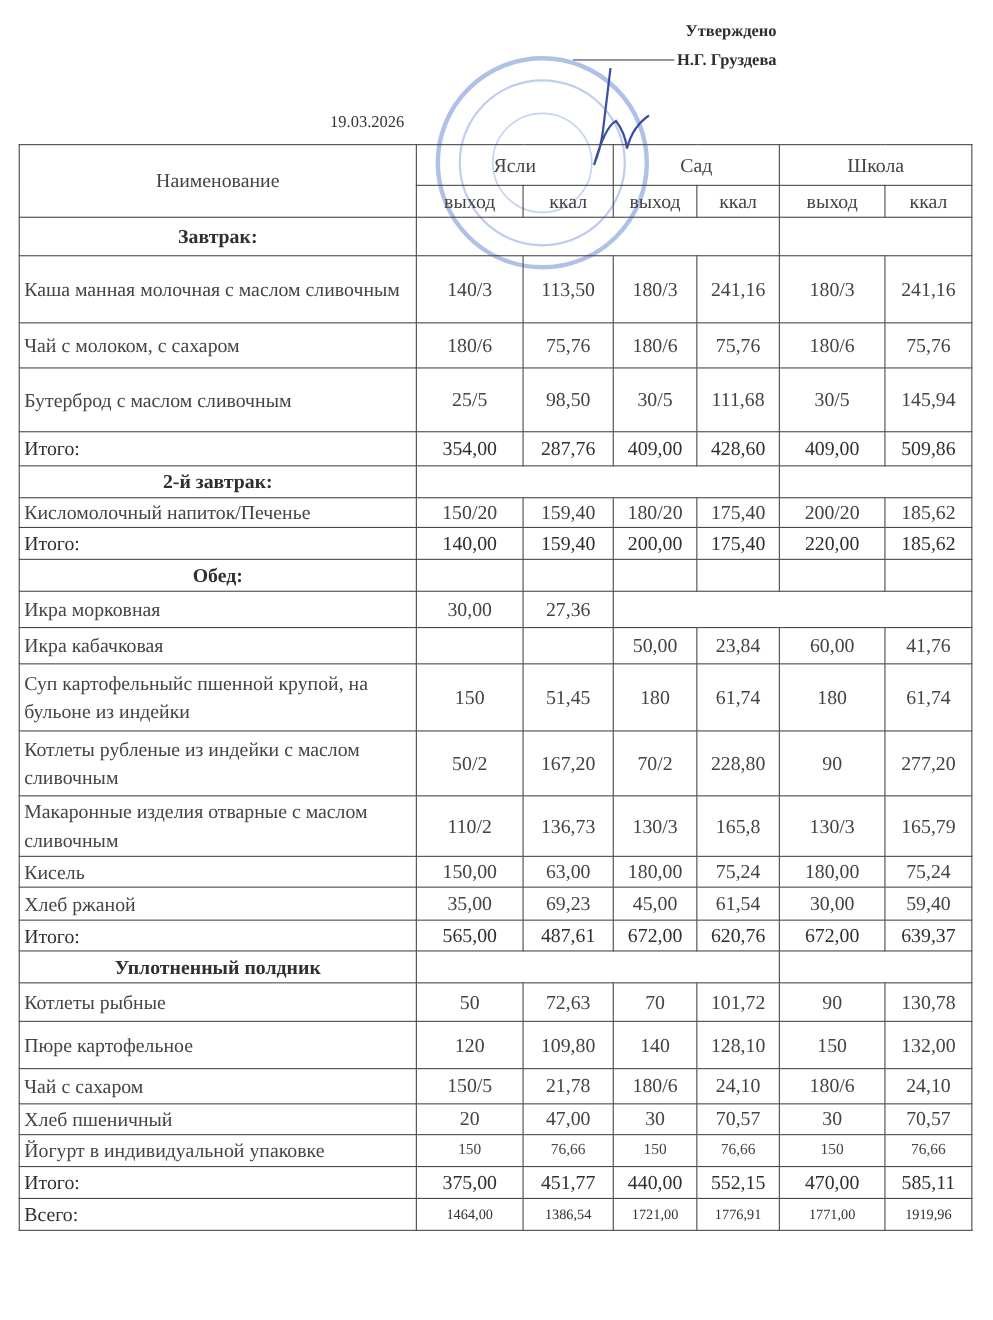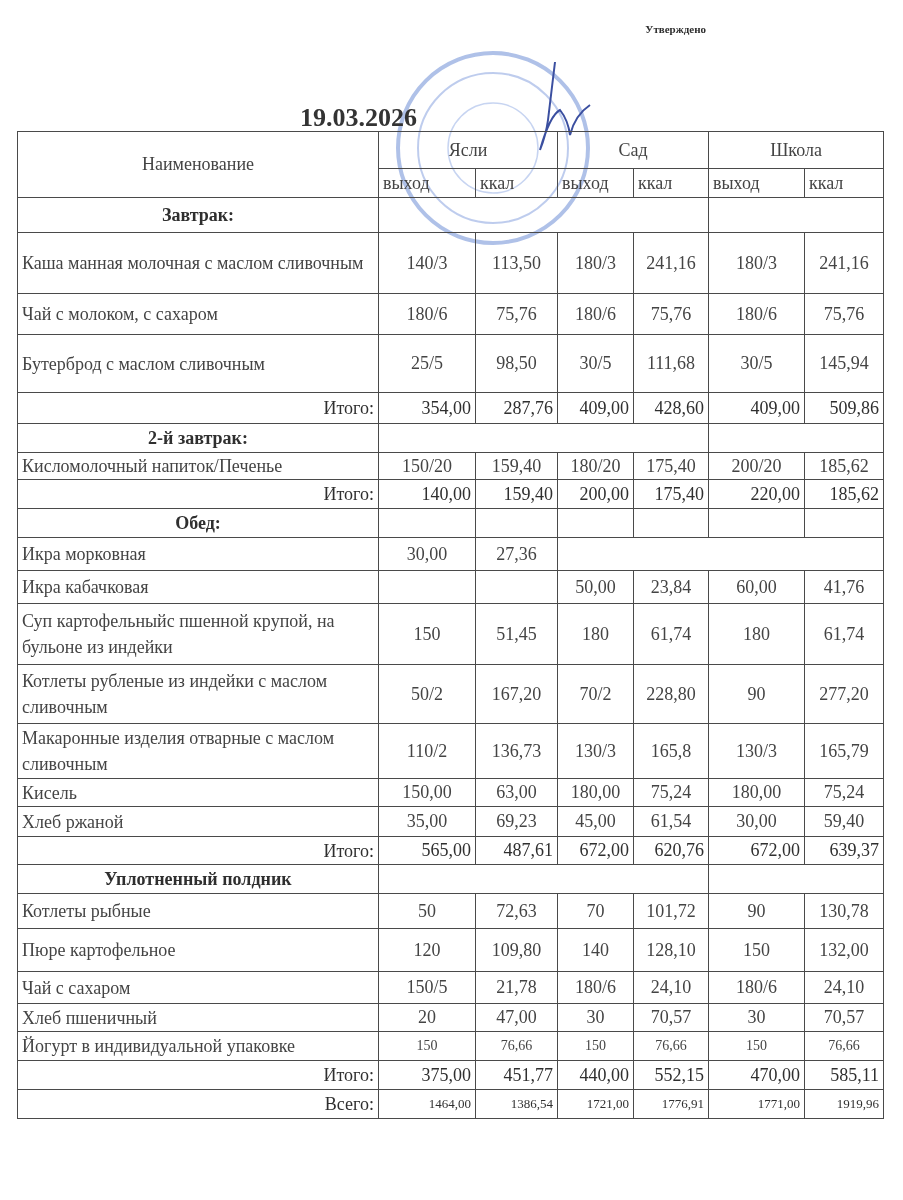--- a/index.html
+++ b/index.html
@@ -2,57 +2,58 @@
 <html><head>
 <meta charset="utf-8">
 <style>
   html, body { margin: 0; padding: 0; }
   body {
     width: 903px; height: 1200px; background: #ffffff; position: relative; overflow: hidden;
     font-family: "Liberation Serif", "DejaVu Serif", serif; color: #3a3a3a;
   }
   .approval {
     position: absolute; right: 197px; top: 16px; text-align: right;
-    font-weight: bold; font-size: 11px; line-height: 26px; color: #2e2e2e;
+    font-weight: bold; font-size: 15px; line-height: 26px; color: #2e2e2e;
   }
   .approval .sig-line {
     display: inline-block; width: 92px; border-bottom: 1px solid #444; margin-right: 2px; vertical-align: 4px;
   }
   .date {
-    position: absolute; left: 300px; top: 103px; font-size: 26px; color: #333; font-weight: bold;
+    position: absolute; left: 300px; top: 103px; font-size: 15px; color: #333;
   }
   .stamp {
     position: absolute; left: 393px; top: 48px; width: 200px; height: 200px;
     pointer-events: none; opacity: 0.55;
   }
   .signature {
     position: absolute; left: 520px; top: 60px; width: 90px; height: 100px; pointer-events: none;
   }
   table.menu {
     position: absolute; left: 17px; top: 131px; border-collapse: collapse;
     table-layout: fixed; width: 866px;
   }
   table.menu td, table.menu th {
     border: 1.5px solid #4a4a4a; padding: 0 4px; font-weight: normal;
     font-size: 18px; color: #444;
   }
   .num { text-align: center; }
   .name { text-align: left; line-height: 26px; }
-  .bold { font-weight: normal; color: #2f2f2f !important; text-align: right; }
+  .bold { font-weight: normal; color: #2f2f2f !important; }
   .section { text-align: center; font-weight: bold !important; color: #2f2f2f !important; margin-top: 38px; }
   .hdr { text-align: center; font-size: 19px; }
-  .sub { text-align: left; font-size: 17px; margin-left: 28px; }
+  .sub { text-align: center; font-size: 17px; margin-left: 28px; }
   .small { font-size: 14px !important; }
   .tiny { font-size: 13px !important; margin-left: 32px; }
 </style>
 </head>
 <body>
 
 <div class="approval">
   <div>Утверждено</div>
+  <div><span class="sig-line"></span><span>Н.Г. Груздева</span></div>
 </div>
 
 <svg class="stamp" viewBox="0 0 200 200">
   <circle cx="100" cy="100" r="95" fill="none" stroke="#6f8fd6" stroke-width="4"></circle>
   <circle cx="100" cy="100" r="75" fill="none" stroke="#8aa4e0" stroke-width="2"></circle>
   <circle cx="100" cy="100" r="45" fill="none" stroke="#9ab2e6" stroke-width="1.5"></circle>
 </svg>
 
 <svg class="signature" viewBox="0 0 90 100">
   <path d="M35 2 L28 60 Q26 75 20 90 M20 90 Q30 55 40 50 Q48 60 50 75 Q55 55 70 45" fill="none" stroke="#3b4fa0" stroke-width="2"></path>

